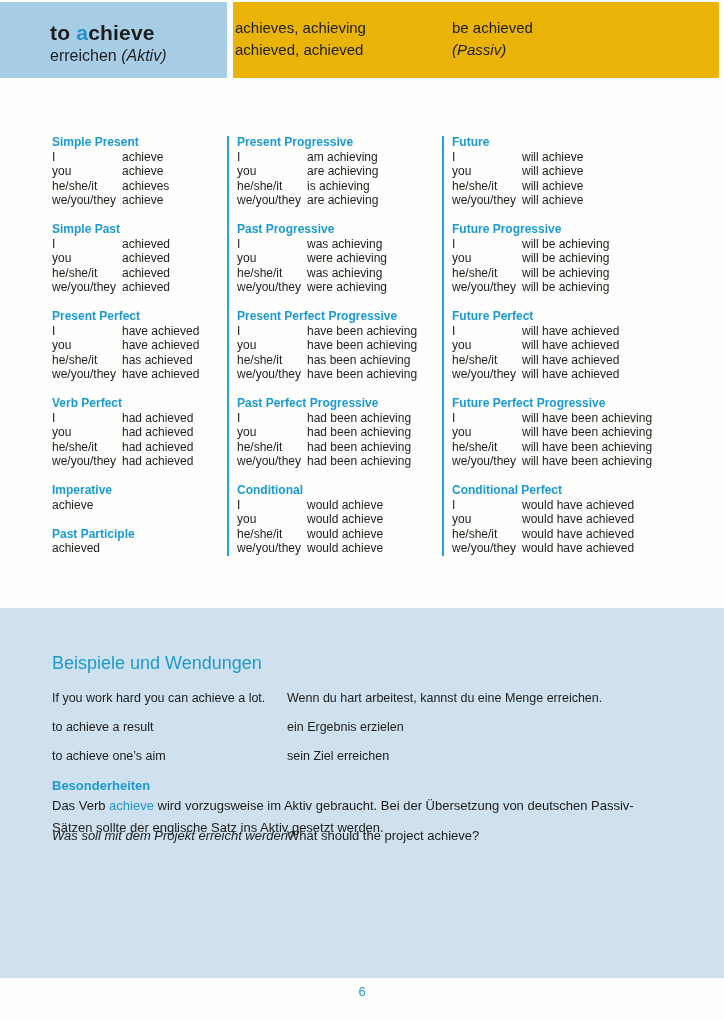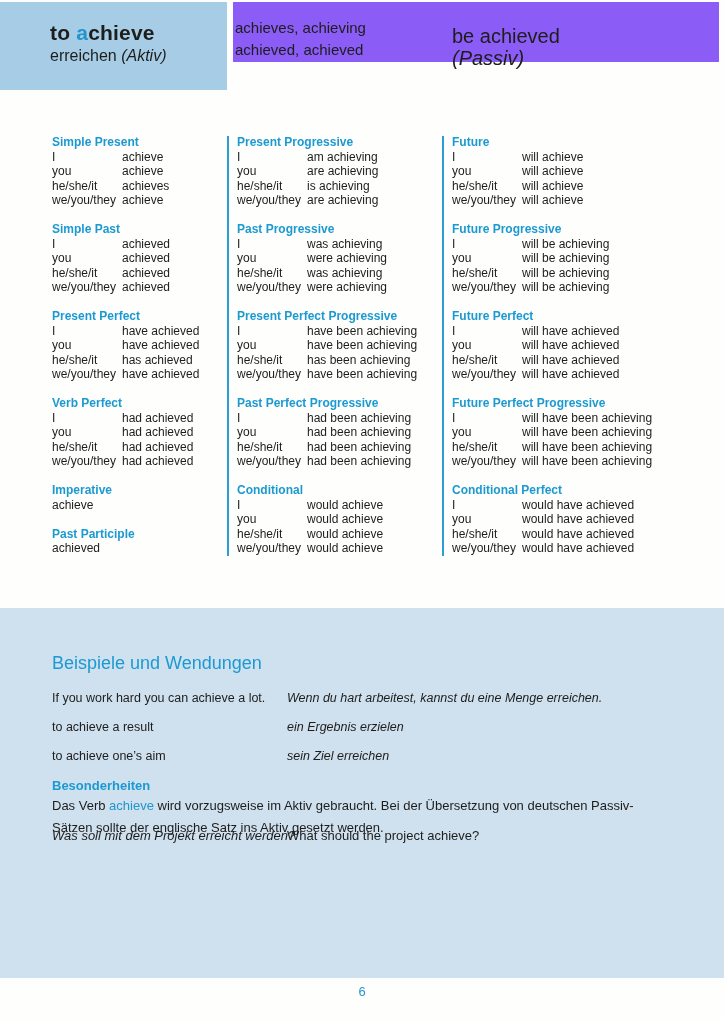--- a/index.html
+++ b/index.html
@@ -1,51 +1,51 @@
 <!DOCTYPE html>
 <html><head>
 <meta charset="utf-8">
 <style>
   * { margin:0; padding:0; box-sizing:border-box; }
   html,body { background:#ffffff; }
   body { font-family:"Liberation Sans", sans-serif; color:#1d1d1b; }
   .page { position:relative; width:724px; height:1020px; background:#fefefc; overflow:hidden; }
 
   
-  .hbox-left { position:absolute; left:0; top:2px; width:227px; height:88px;
+  .hbox-left { position:absolute; left:0; top:2px; width:227px; height:76px;
                background:#a6cce6; padding:19px 0 0 50px; }
   .verb-line { font-size:21px; font-weight:bold; line-height:23px; letter-spacing:.2px; }
   .accent { color:#2196cd; }
   .trans-line { font-size:16px; line-height:20px; margin-top:2px; }
   .italic { font-style:italic; }
-  .hbox-right { position:absolute; left:233px; top:2px; width:486px; height:60px;
-                background:#8b5cf6;padding-left:15px; }
+  .hbox-right { position:absolute; left:233px; top:2px; width:486px; height:76px;
+                background:#eab308;padding-left:15px; }
   .forms-col { position:absolute; left:2px; top:15px; font-size:15px; line-height:22px; }
-  .passive-col { position:absolute; left:219px; top:15px; font-size:20px; line-height:22px;margin-top:8px; }
+  .passive-col { position:absolute; left:219px; top:15px; font-size:15px; line-height:22px; }
 
   
   .col { position:absolute; top:135px; font-size:12px; line-height:14.5px; }
   .col1 { left:52px;  width:172px; }
   .col2 { left:237px; width:202px; }
   .col3 { left:452px; width:270px; }
   .block { margin-bottom:14.5px; }
   .block-title { color:#1b9ad2; font-weight:bold; }
   .row { display:flex; }
   .pronoun { flex:0 0 70px; }
   .sep { position:absolute; top:136px; width:2px; height:420px; background:#2a9fd4; }
   .sep1 { left:227px; } .sep2 { left:442px; }
 
   
   .examples { position:absolute; left:0; top:608px; width:724px; height:370px; background:#cfe0ef; }
   .bw-title { position:absolute; left:52px; top:45px; font-size:18px; line-height:20px;
               font-weight:normal; color:#1b9ad2; }
   .ex-rows { position:absolute; left:52px; top:82px; width:640px; }
   .ex-row { position:relative; height:29px; font-size:12.5px; line-height:16px; white-space:nowrap; }
   .ex-en { position:absolute; left:0; }
-  .ex-de { position:absolute; left:235px; font-style:italic; }
+  .ex-de { position:absolute; left:235px; }
   .bes-title { position:absolute; left:52px; top:170px; font-size:13px; font-weight:bold; color:#1b9ad2; }
   .note-para { position:absolute; left:52px; top:187px; width:624px; font-size:13px; line-height:22px; }
   .q-row { position:absolute; left:52px; top:220px; width:640px; height:17px;
            font-size:13px; line-height:16.5px; white-space:nowrap; }
   .q-de { position:absolute; left:0; font-style:italic; }
   .q-en { position:absolute; left:235px; }
 
   
   .footer { position:absolute; left:0; top:984px; width:724px; text-align:center;
             color:#2196cd; font-size:13px; }

